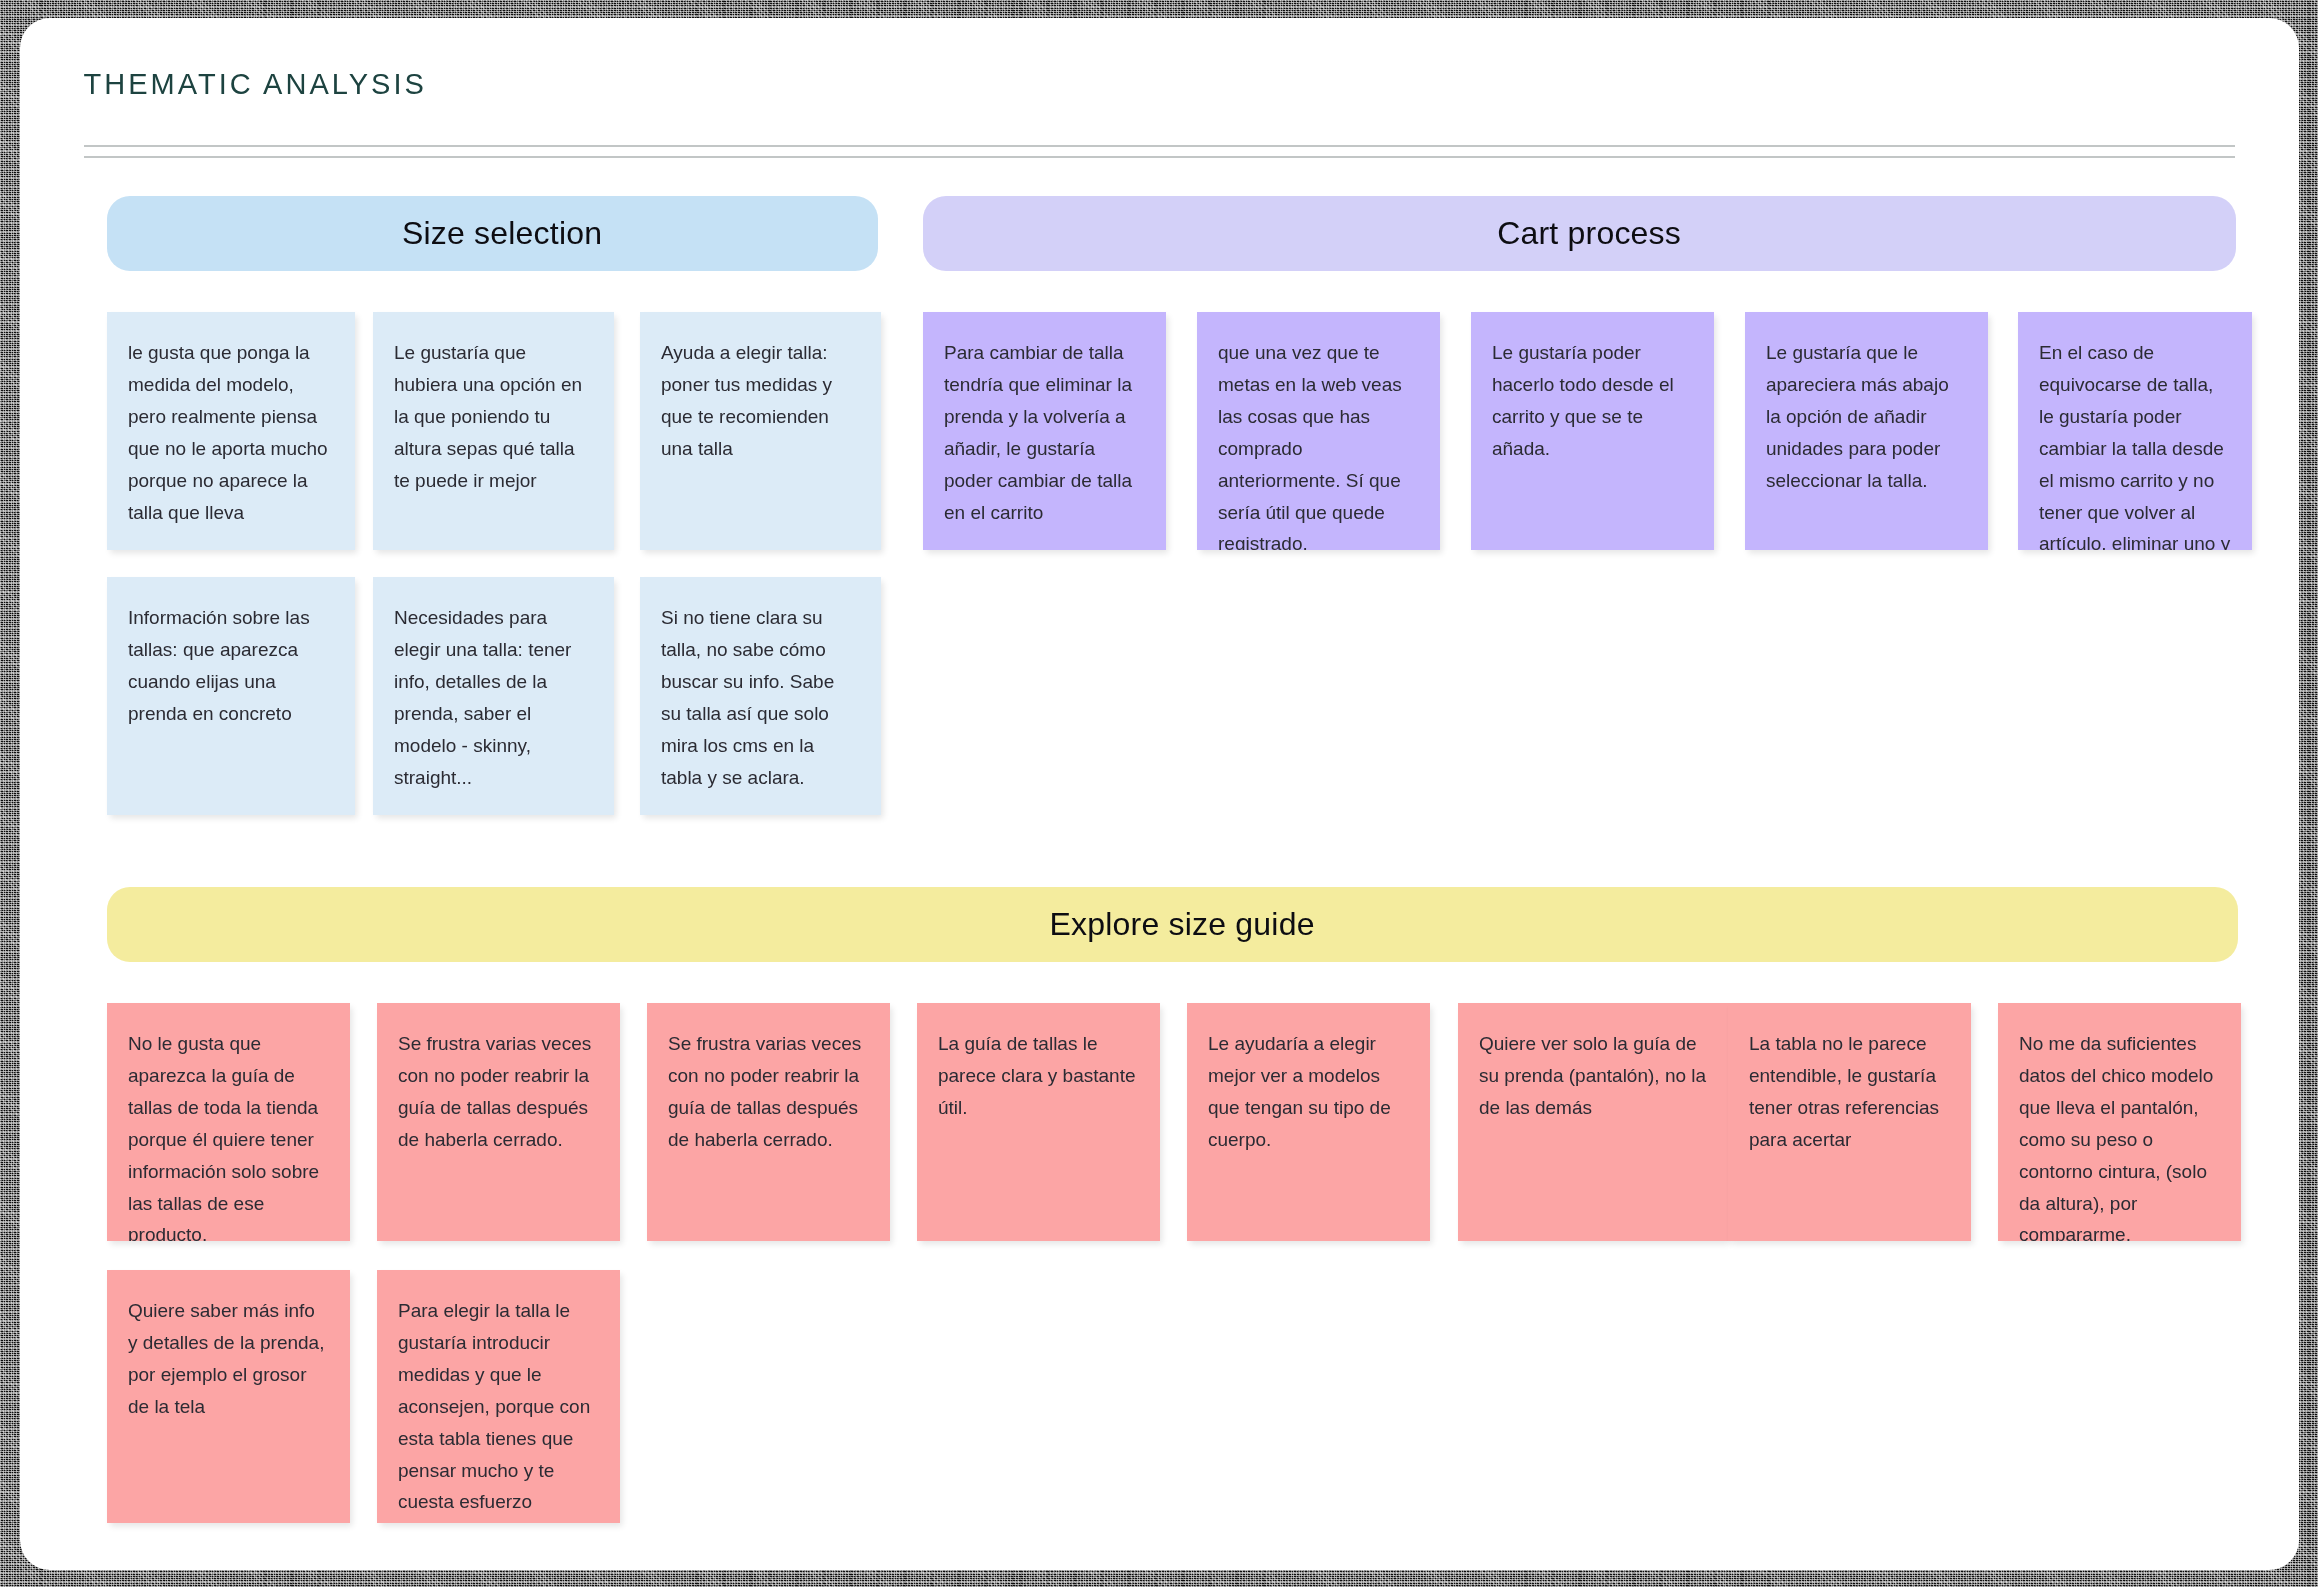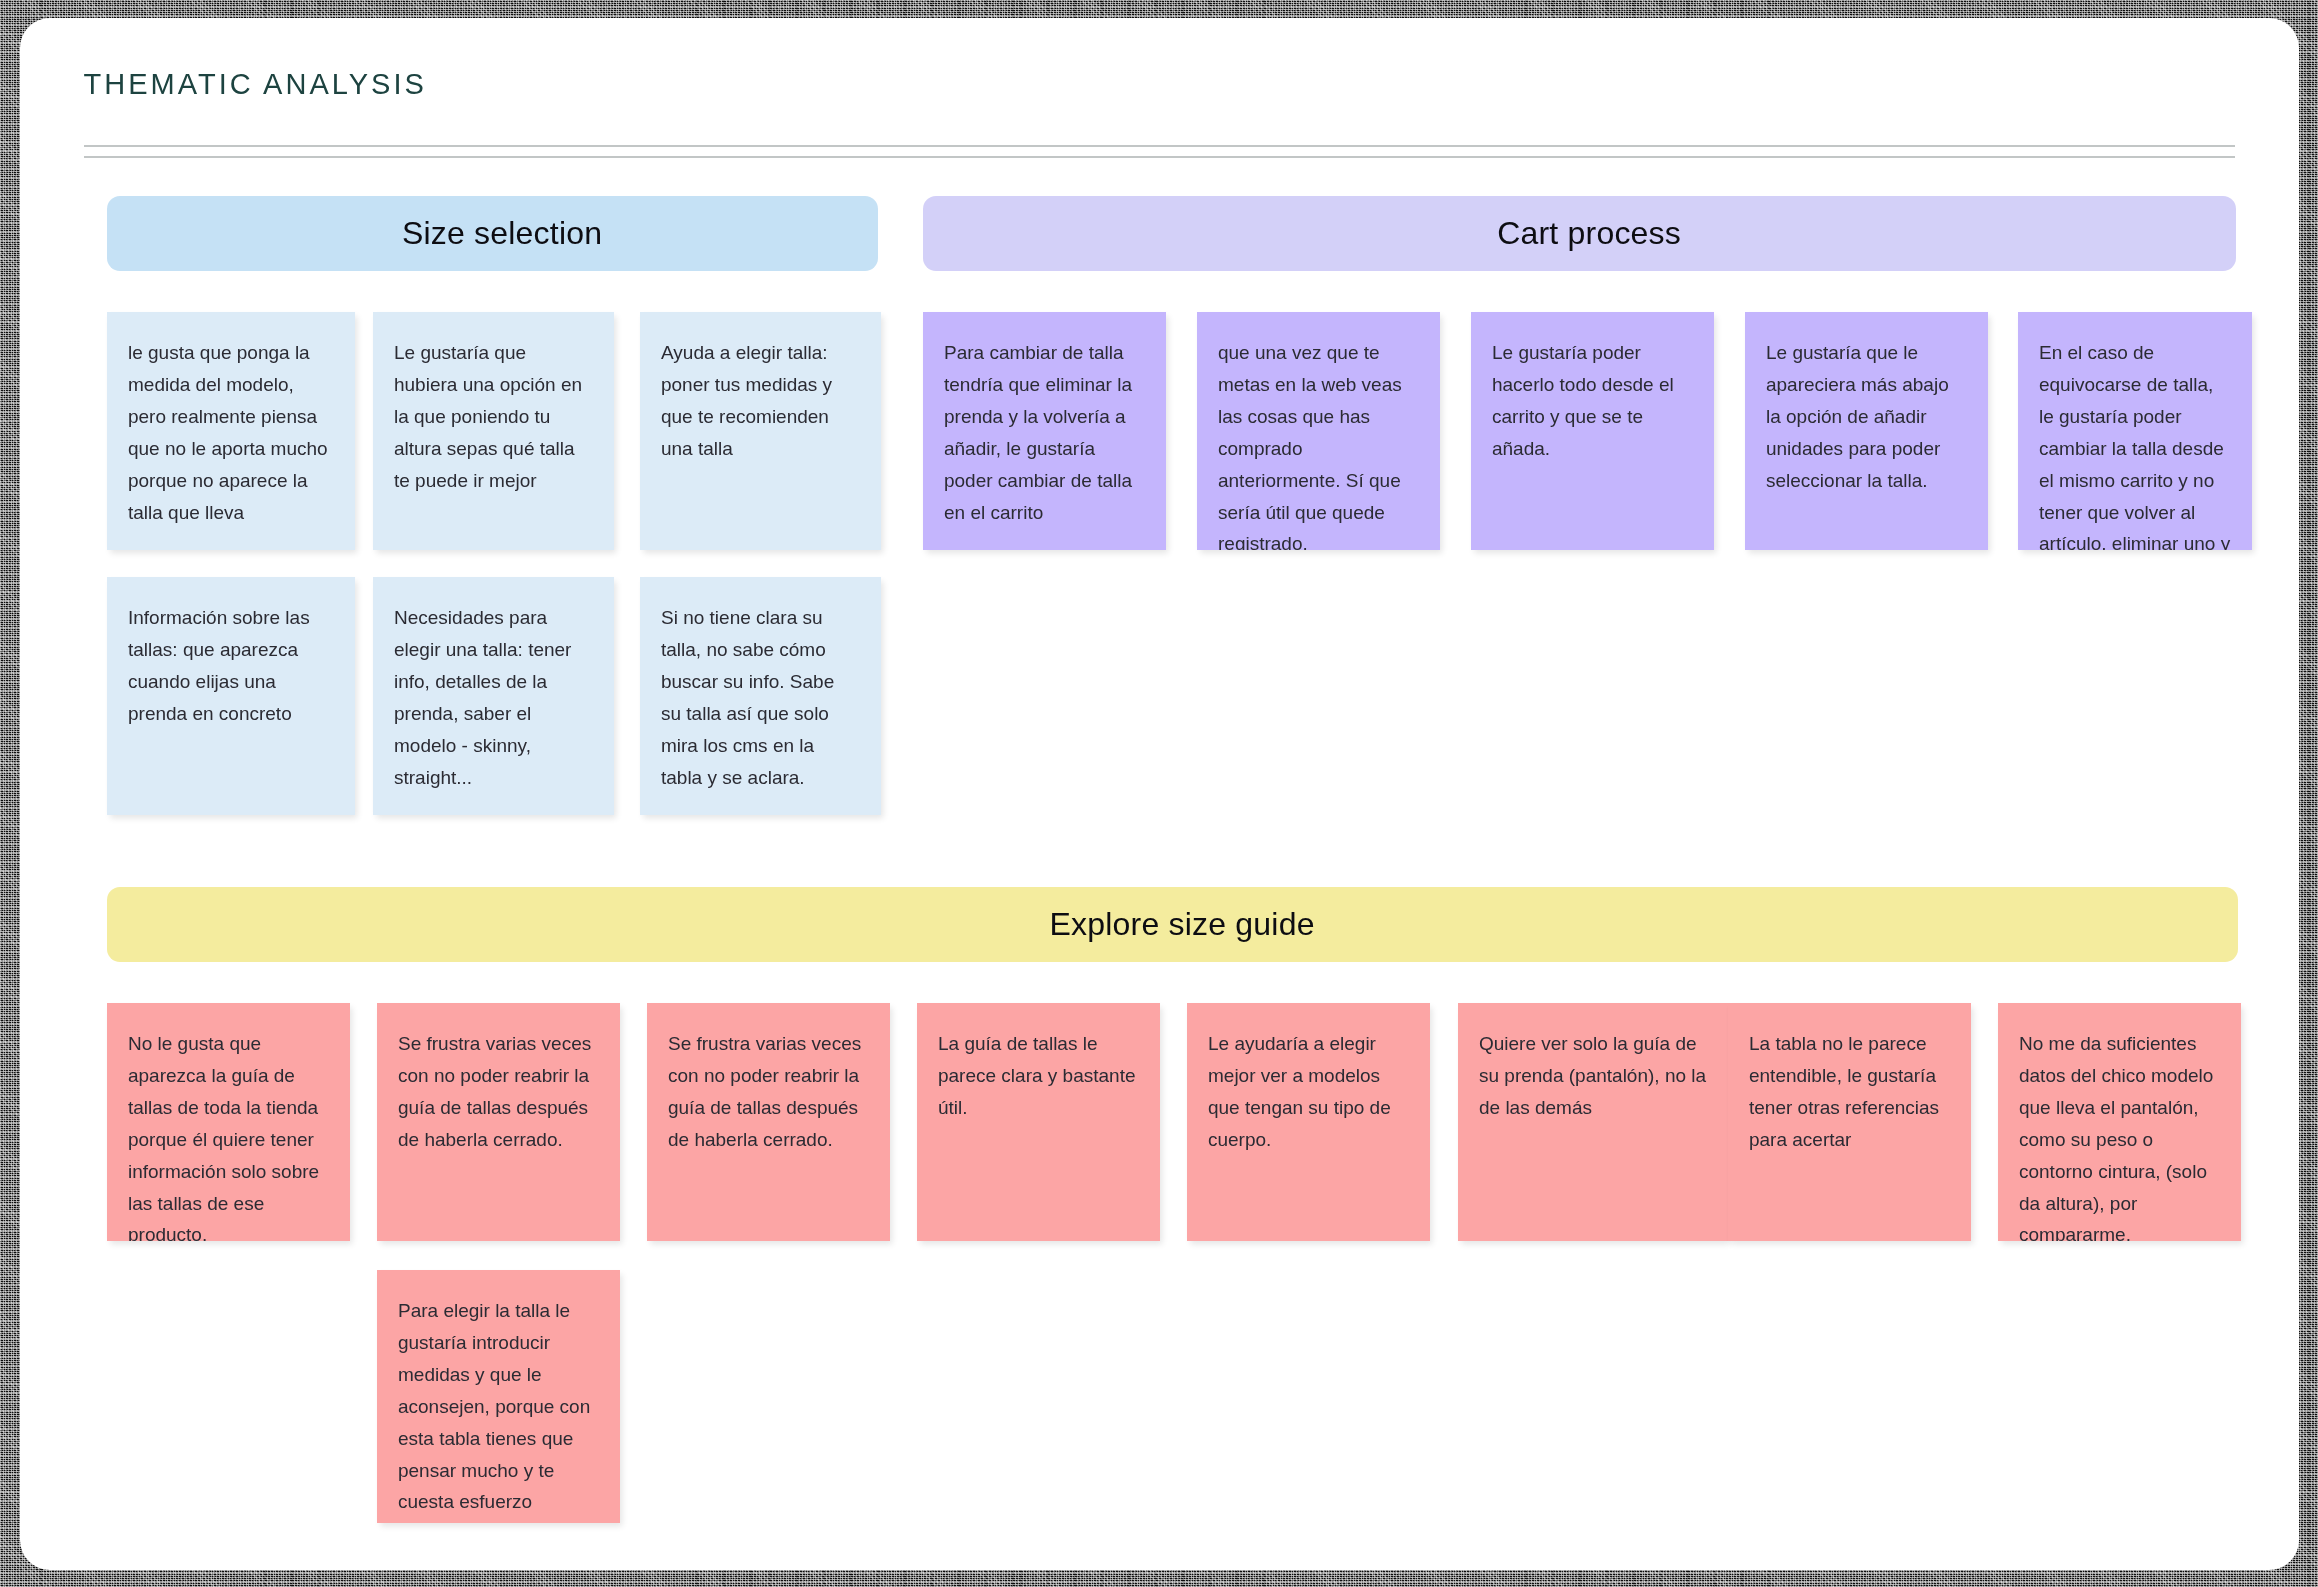--- a/index.html
+++ b/index.html
@@ -59,21 +59,21 @@
     height: 1.8px;
     background: #c2c6c6;
   }
   .rule-1 { top: 127px; }
   .rule-2 { top: 138px; }
 
   
   .banner {
     position: absolute;
     height: 75px;
-    border-radius: 13px;
+    border-radius: 23px;
     display: flex;
     align-items: center;
     justify-content: center;
     box-sizing: border-box;
     padding-left: 20px;
   }
   .banner-label {
     font-size: 32px;
     color: #0d0d12;
     font-weight: 400;
@@ -163,16 +163,17 @@
 
   <div class="note note-yellow y-c0 y-r0">No le gusta que aparezca la guía de tallas de toda la tienda porque él quiere tener información solo sobre las tallas de ese producto.</div>
   <div class="note note-yellow y-c1 y-r0">Se frustra varias veces con no poder reabrir la guía de tallas después de haberla cerrado.</div>
   <div class="note note-yellow y-c2 y-r0">Se frustra varias veces con no poder reabrir la guía de tallas después de haberla cerrado.</div>
   <div class="note note-yellow y-c3 y-r0">La guía de tallas le parece clara y bastante útil.</div>
   <div class="note note-yellow y-c4 y-r0">Le ayudaría a elegir mejor ver a modelos que tengan su tipo de cuerpo.</div>
   <div class="note note-yellow y-c5 y-r0">Quiere ver solo la guía de su prenda (pantalón), no la de las demás</div>
   <div class="note note-yellow y-c6 y-r0">La tabla no le parece entendible, le gustaría tener otras referencias para acertar</div>
   <div class="note note-yellow y-c7 y-r0">No me da suficientes datos del chico modelo que lleva el pantalón, como su peso o contorno cintura, (solo da altura), por compararme.</div>
 
+  <div class="note note-yellow y-c0 y-r1">Quiere saber más info y detalles de la prenda, por ejemplo el grosor de la tela</div>
   <div class="note note-yellow y-c1 y-r1">Para elegir la talla le gustaría introducir medidas y que le aconsejen, porque con esta tabla tienes que pensar mucho y te cuesta esfuerzo</div>
 
 </div>
 
 
 </body></html>

